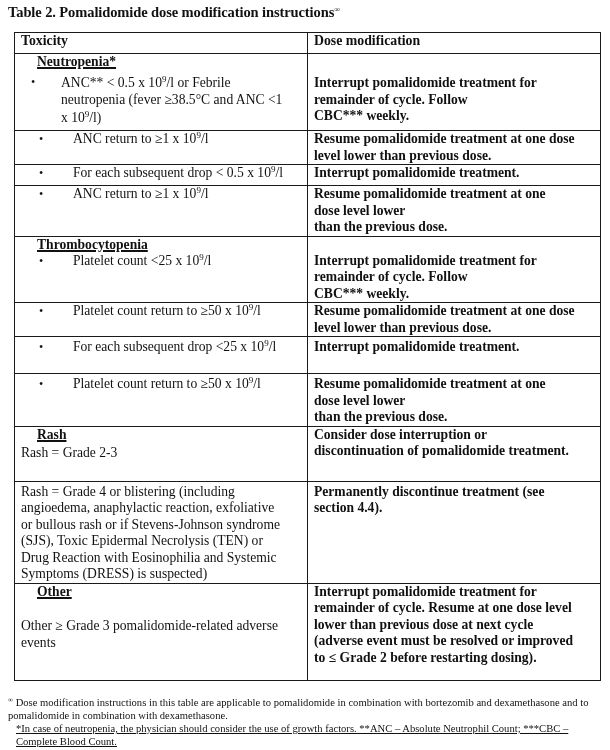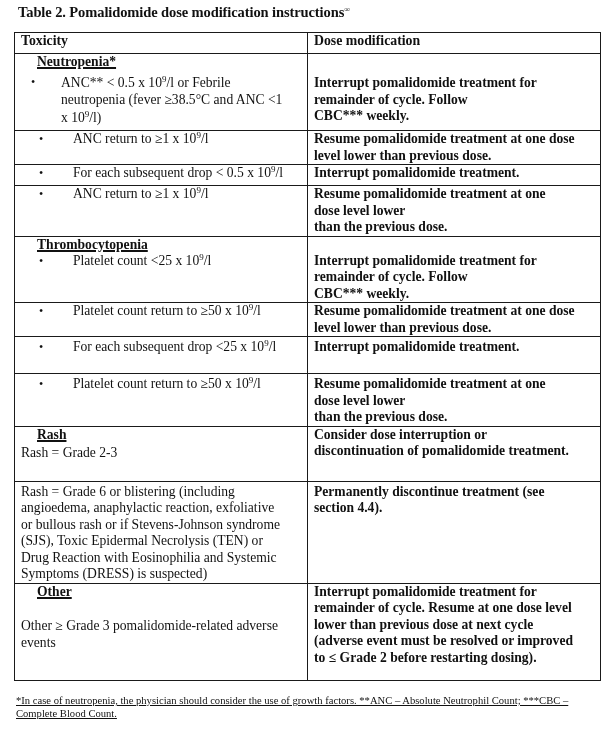--- a/index.html
+++ b/index.html
@@ -2,21 +2,21 @@
 <html><head>
 <meta charset="utf-8">
 <style>
   html, body { margin: 0; padding: 0; background: #ffffff; }
   body {
     width: 610px; height: 750px; overflow: hidden; position: relative;
     font-family: "Liberation Serif", "DejaVu Serif", serif;
     color: #111;
   }
   .title {
-    position: absolute; left: 18px; top: 4px;
+    position: absolute; left: 8px; top: 4px;
     font-weight: bold; font-size: 14.5px; letter-spacing: -0.1px;
   }
   .title sup { font-size: 8px; font-weight: normal; vertical-align: 5px; }
   table.dose {
     position: absolute; left: 14px; top: 32px; width: 586px;
     border-collapse: collapse; table-layout: fixed;
     font-size: 13.6px; line-height: 16.5px;
   }
   table.dose col.c1 { width: 293px; }
   table.dose col.c2 { width: 293px; }
@@ -154,32 +154,33 @@
   <tr>
     <td style="height:54px;">
       <span class="head">Rash</span>
       <div style="margin-top:2px;">Rash = Grade 2-3</div>
     </td>
     <td class="right">Consider dose interruption or discontinuation of pomalidomide treatment.</td>
   </tr>
 
   <tr>
     <td>
-      <div style="margin-top:2px;">Rash = Grade 6 or blistering (including angioedema, anaphylactic reaction, exfoliative or bullous rash or if Stevens-Johnson syndrome (SJS), Toxic Epidermal Necrolysis (TEN) or Drug Reaction with Eosinophilia and Systemic Symptoms (DRESS) is suspected)</div>
+      <div style="margin-top:2px;">Rash = Grade 4 or blistering (including angioedema, anaphylactic reaction, exfoliative or bullous rash or if Stevens-Johnson syndrome (SJS), Toxic Epidermal Necrolysis (TEN) or Drug Reaction with Eosinophilia and Systemic Symptoms (DRESS) is suspected)</div>
     </td>
     <td class="right">
           <div style="margin-top:2px;">Permanently discontinue treatment (see section 4.4).</div>
         </td>
   </tr>
 
   <tr>
     <td style="height:96px;">
       <span class="head">Other</span>
       <div style="margin-top:18px;">Other ≥ Grade 3 pomalidomide-related adverse events</div>
     </td>
     <td class="right">Interrupt pomalidomide treatment for remainder of cycle. Resume at one dose level lower than previous dose at next cycle (adverse event must be resolved or improved to ≤ Grade 2 before restarting dosing).</td>
   </tr>
 </tbody>
   </table>
 
 <div class="footnote">
+  <div><sup>∞</sup> <span>Dose modification instructions in this table are applicable to pomalidomide in combination with bortezomib and dexamethasone and to pomalidomide in combination with dexamethasone.</span></div>
   <div class="fn2">*In case of neutropenia, the physician should consider the use of growth factors. **ANC – Absolute Neutrophil Count; ***CBC – Complete Blood Count.</div>
 </div>
 
 </body></html>

